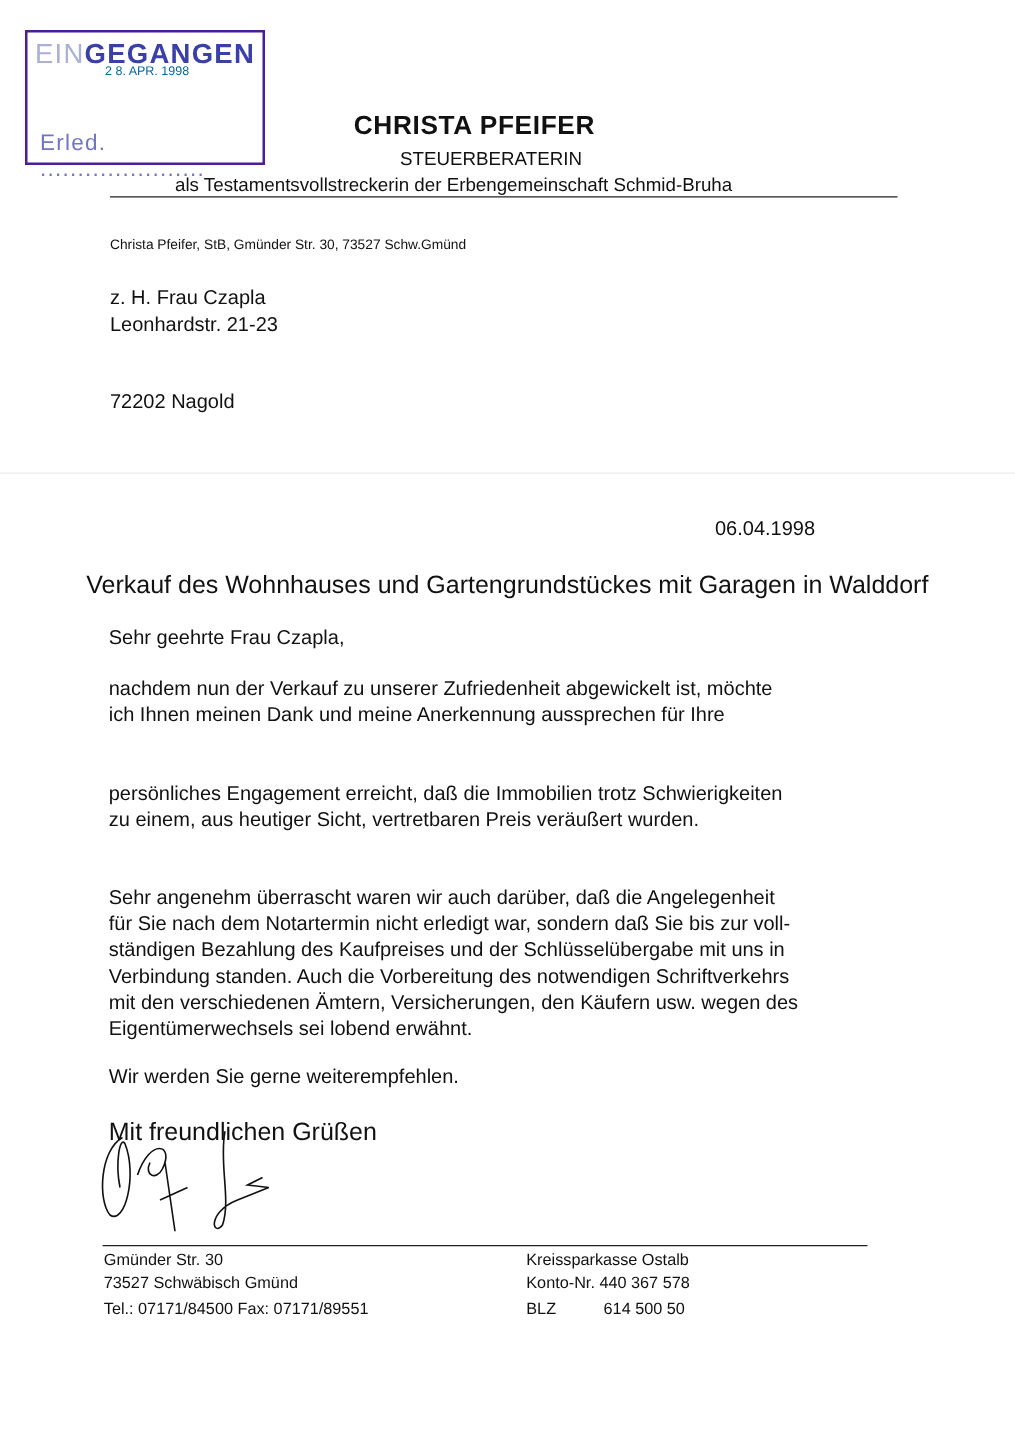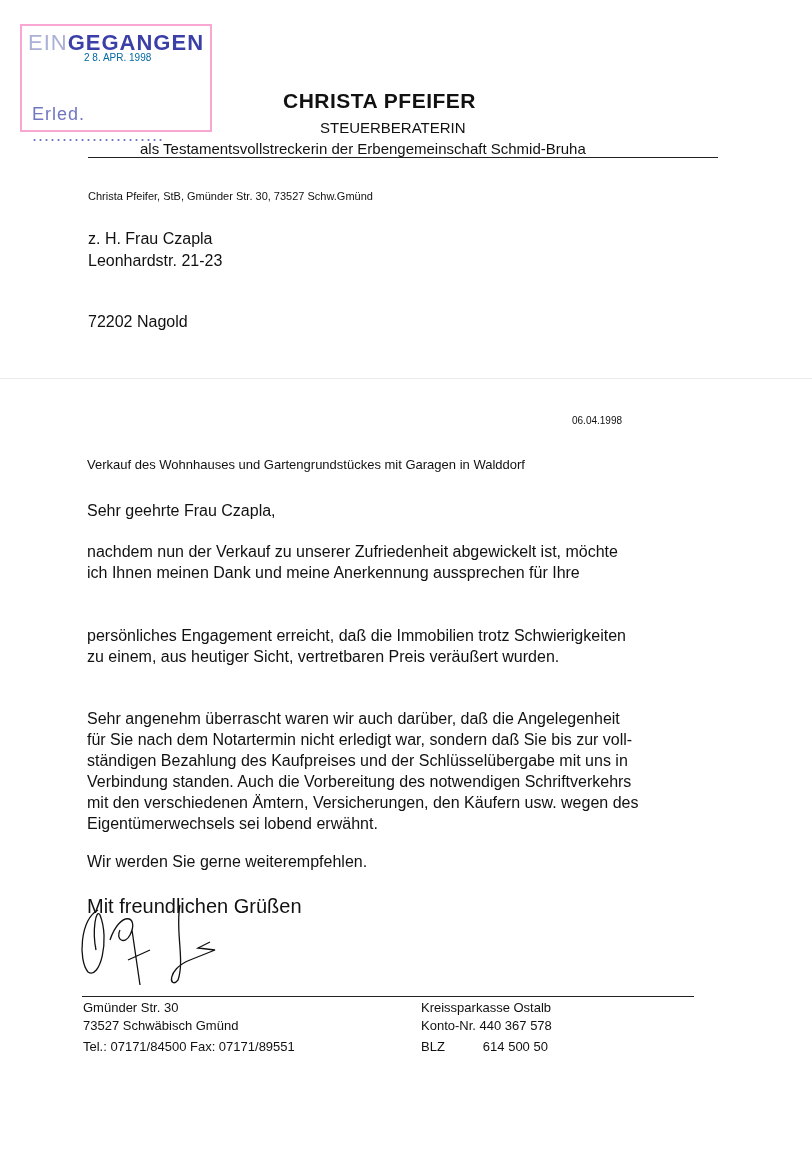--- a/index.html
+++ b/index.html
@@ -1,34 +1,34 @@
 <!DOCTYPE html>
 <html><head>
 <meta charset="utf-8">
 <style>
   html, body { margin:0; padding:0; }
   body { width:812px; height:1154px; background:#ffffff; position:relative; overflow:hidden;
          font-family:"Liberation Sans", sans-serif; color:#111; }
   .fold { position:absolute; left:0; top:378px; width:812px; height:1px; background:#ececec; }
   .stamp { position:absolute; left:20px; top:24px; width:192px; height:108px;
-           border:2px solid #f9a8d4; color:#3b3fa8; box-sizing:border-box; }
+           border:2px solid #4c1d95; color:#3b3fa8; box-sizing:border-box; }
   .stamp .s1 { position:absolute; left:6px; top:4px; font-size:22px; letter-spacing:1px; font-weight:bold; }
   .stamp .s1 .faint { color:#aab0d6; font-weight:normal; }
   .stamp .s2 { position:absolute; left:62px; top:26px; font-size:10px; color:#0369a1; }
   .stamp .s3 { position:absolute; left:10px; top:78px; font-size:18px; color:#7076c0; letter-spacing:1px; }
   .abs { position:absolute; white-space:nowrap; }
   .name { left:283px; top:89px; font-size:21px; font-weight:bold; letter-spacing:0.5px; }
   .title { left:320px; top:119px; font-size:15px; }
   .exec { left:140px; top:140px; font-size:15px; }
   .rule1 { position:absolute; left:88px; top:157px; width:630px; height:1px; background:#222; }
   .sender { left:88px; top:190px; font-size:11px; }
   .addr { left:88px; top:228px; font-size:16px; line-height:22px; }
   .city { left:88px; top:313px; font-size:16px; }
-  .date { left:572px; top:415px; font-size:10px; }
-  .subject { left:87px; top:457px; font-size:13px; }
+  .date { left:572px; top:415px; font-size:16px; }
+  .subject { left:69px; top:457px; font-size:20px; }
   .salut { left:87px; top:502px; font-size:16px; }
   .para { position:absolute; left:87px; font-size:16px; line-height:21px; white-space:nowrap; }
   .p1 { top:541px; } .p2 { top:625px; } .p3 { top:708px; } .p4 { top:851px; }
   .closing { left:87px; top:895px; font-size:20px; }
   .sig { position:absolute; left:70px; top:900px; width:180px; height:90px; }
   .rule2 { position:absolute; left:82px; top:996px; width:612px; height:1px; background:#222; }
   .foot { position:absolute; font-size:13px; line-height:18px; white-space:nowrap; }
   .fl { left:83px; top:999px; }
   .fr { left:421px; top:999px; }
   .fr .blz-val { display:inline-block; margin-left:38px; }

